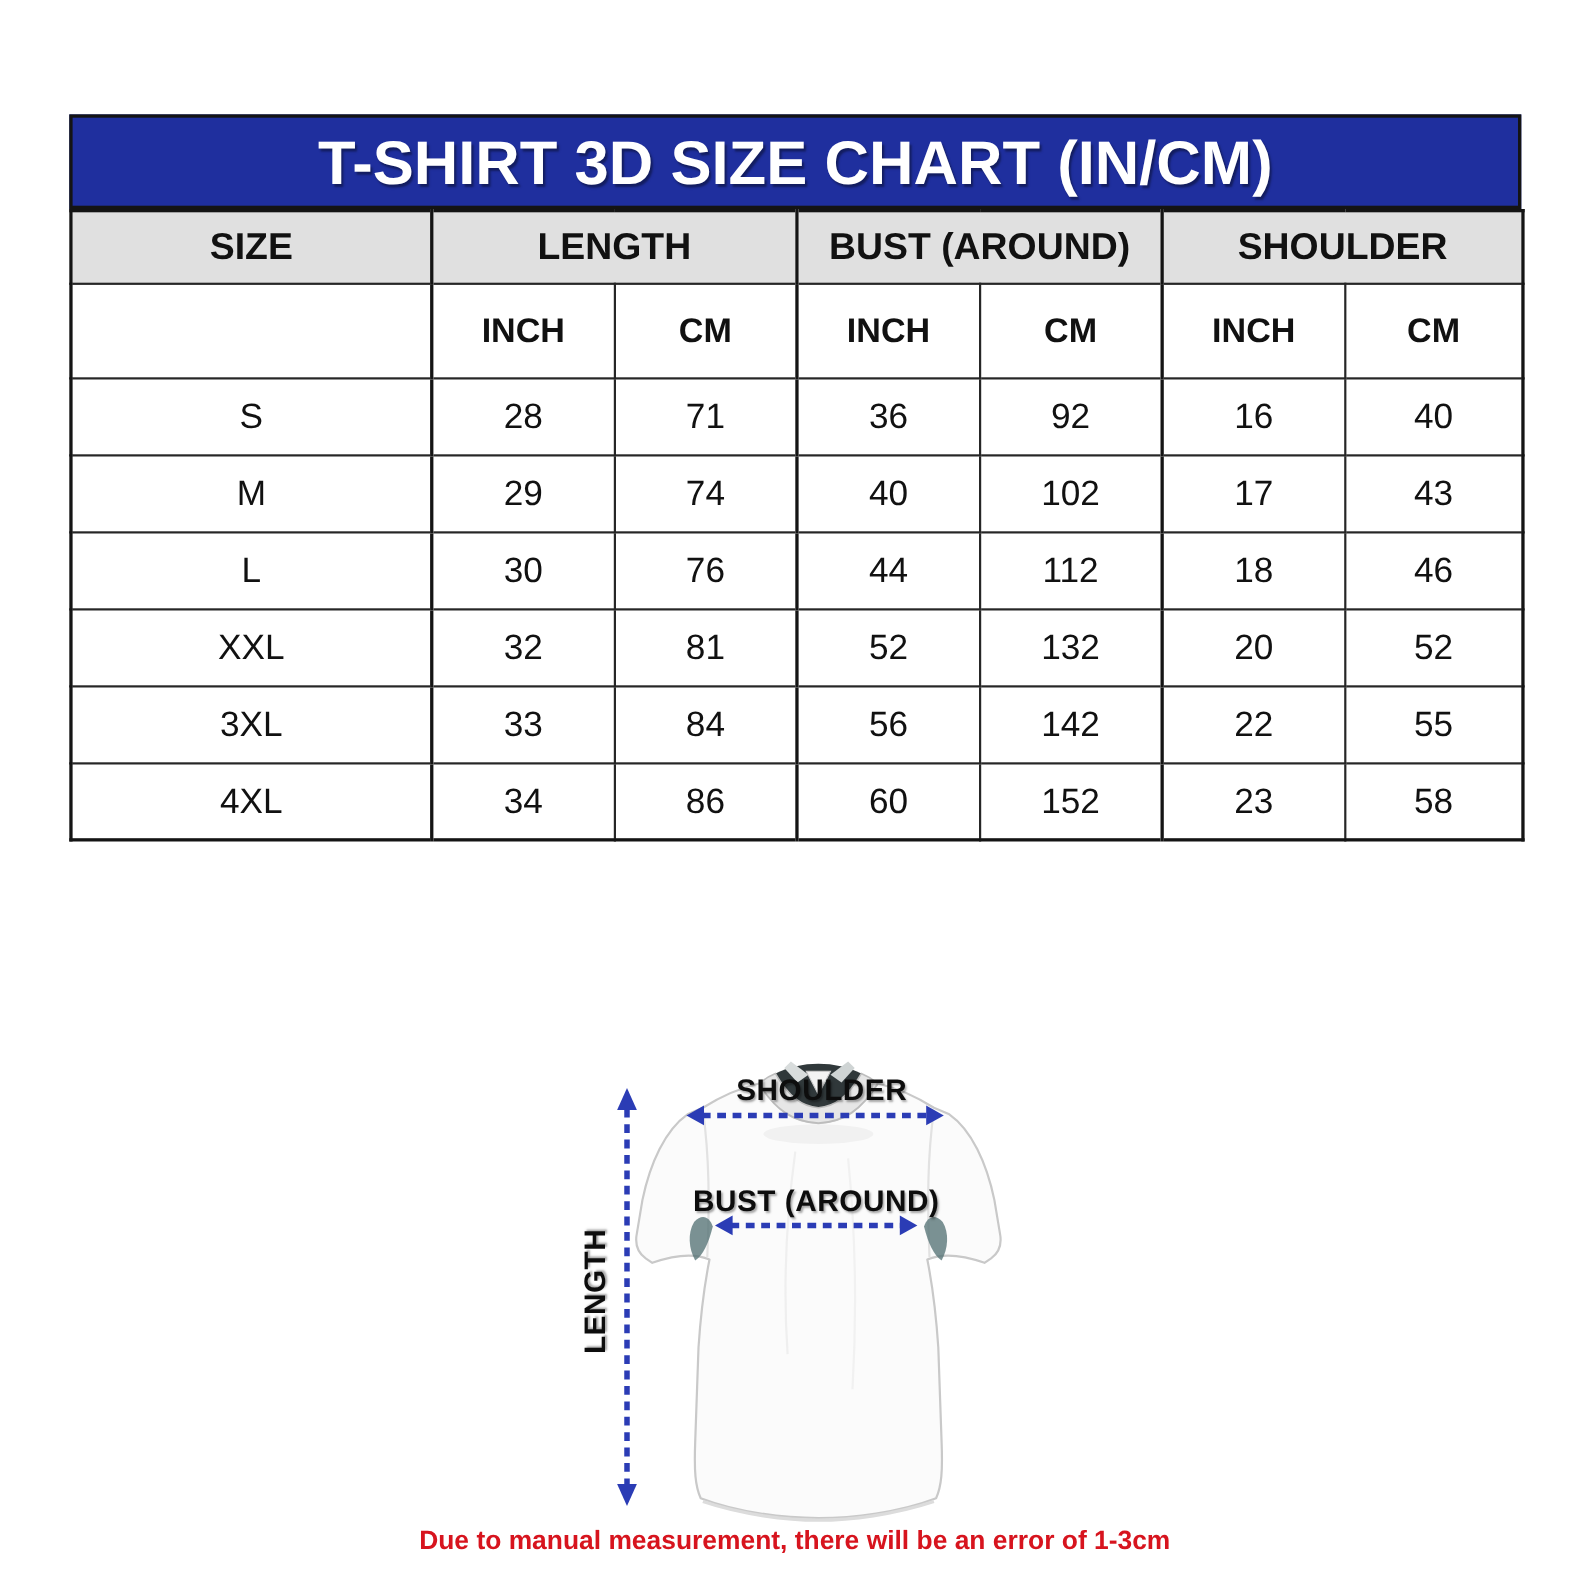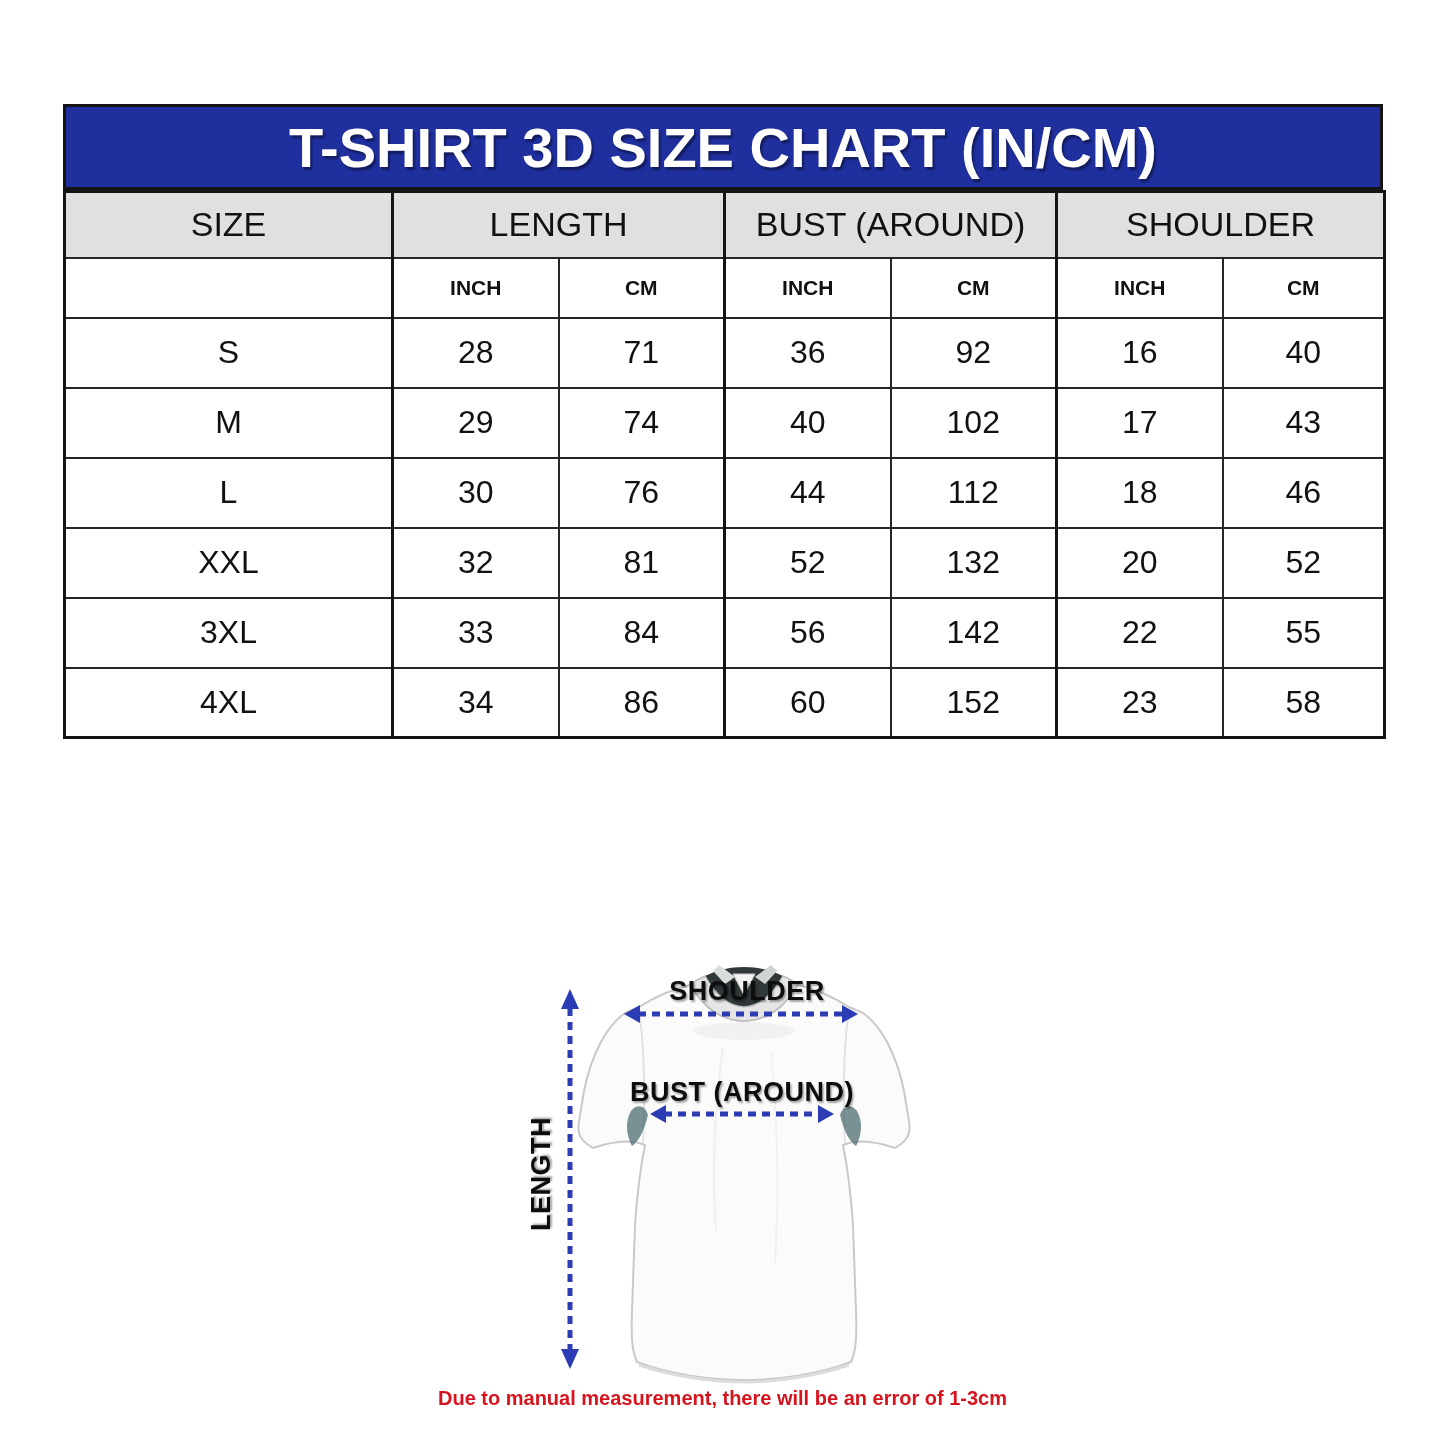--- a/index.html
+++ b/index.html
@@ -25,24 +25,24 @@
     position:absolute; left:63px; top:190px; width:1320px;
     border-collapse:collapse; table-layout:fixed; background:#fff;
     border:3px solid #141414;
   }
   .size-table th, .size-table td {
     border:2px solid #262626; text-align:center; vertical-align:middle;
     overflow:hidden; white-space:nowrap;
   }
   .size-table .gb { border-left:3px solid #141414; }
   .size-table thead tr.group-row th {
-    background:#e0e0e0; height:66px; font-size:34px; font-weight:normal;
+    background:#e0e0e0; height:66px; font-size:34px; font-weight:bold;
   }
   .size-table thead tr.unit-row th {
-    background:#ffffff; height:60px; font-size:21px; font-weight:bold;
+    background:#ffffff; height:86px; font-size:31px; font-weight:bold;
   }
   .size-table tbody td { height:70px; font-size:32px; font-weight:normal; }
 
   
   .diagram { position:absolute; left:500px; top:956px; width:460px; height:444px; }
   .diagram svg { position:absolute; left:0; top:0; }
   .measure-label {
     position:absolute; font-weight:bold; color:#0d0d0d; font-size:27px;
     text-align:center; white-space:nowrap; letter-spacing:0.5px;
     text-shadow:1.5px 1.5px 2px rgba(0,0,0,0.35);
@@ -50,21 +50,21 @@
   .shoulder-label { left:97px;  top:20px;  width:300px; }
   .bust-label     { left:92px;  top:121px; width:300px; }
   .length-label   {
     left:-44px; top:203px; width:170px; height:30px;
     transform:rotate(-90deg); transform-origin:center;
   }
 
   
   .note {
     position:absolute; left:0; top:1387px; width:1445px; text-align:center;
-    color:#d7141e; font-weight:bold; font-size:20px; white-space:nowrap;
+    color:#d7141e; font-weight:bold; font-size:24px; white-space:nowrap;
   }
 </style>
 </head>
 <body>
 
 <div class="banner">
   <div class="title">T-SHIRT 3D SIZE CHART (IN/CM)</div>
 </div>
 
 <table class="size-table">

